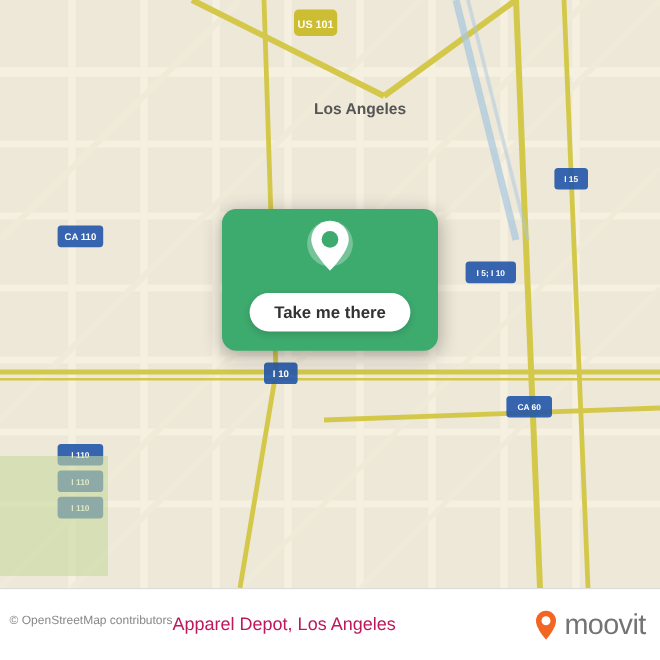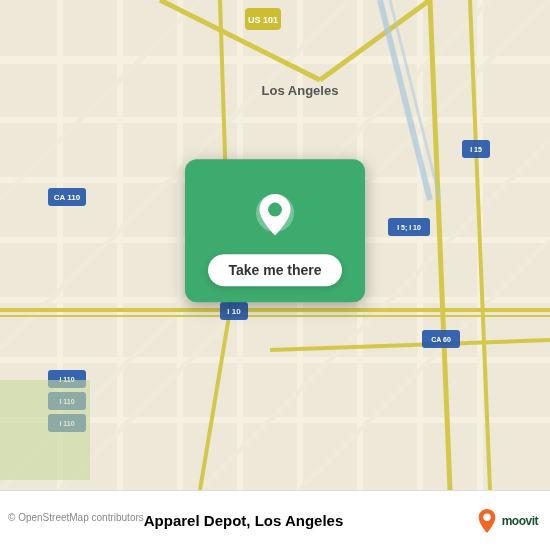--- a/index.html
+++ b/index.html
@@ -28,21 +28,21 @@
     }
 
     
     #location-card {
       position: absolute;
       top: 50%;
       left: 50%;
       transform: translate(-50%, -60%);
       background: #3daa6e;
       border-radius: 12px;
-      padding: 33px 24px 16px;
+      padding: 8px 24px 16px;
       display: flex;
       flex-direction: column;
       align-items: center;
       box-shadow: 0 4px 16px rgba(0,0,0,0.3);
       width: 180px;
     }
 
     #pin-icon {
       width: 52px;
       height: 52px;
@@ -80,39 +80,39 @@
     }
 
     #attribution {
       font-size: 10px;
       color: #888;
       margin-bottom: 2px;
     }
 
     #place-name {
       font-size: 15px;
-      font-weight: 700;
-      color: #000000;
+      font-weight: 400;
+      color: #be185d;
     }
 
     #moovit-logo {
       display: flex;
       align-items: center;
       gap: 4px;
     }
 
     #moovit-pin {
       width: 22px;
       height: 26px;
     }
 
     #moovit-text {
-      font-size: 12px;
-      font-weight: 700;
-      color: #14532d;
+      font-size: 24px;
+      font-weight: 400;
+      color: #737373;
       letter-spacing: -0.5px;
     }
   </style>
 </head>
 <body>
 
 <div id="map-container">
 
   <svg id="map-bg" viewBox="0 0 550 490" xmlns="http://www.w3.org/2000/svg">
 

